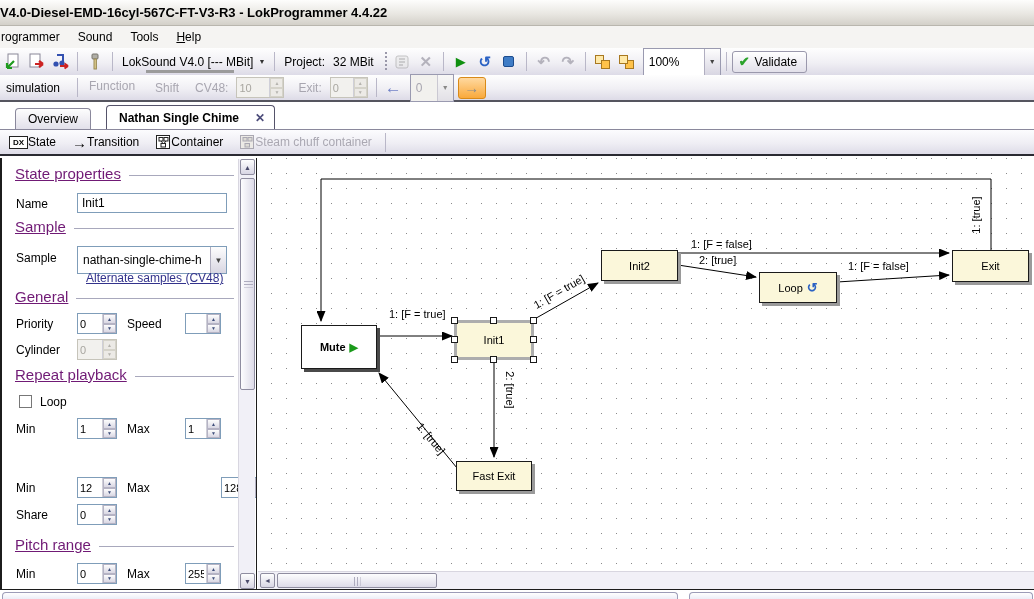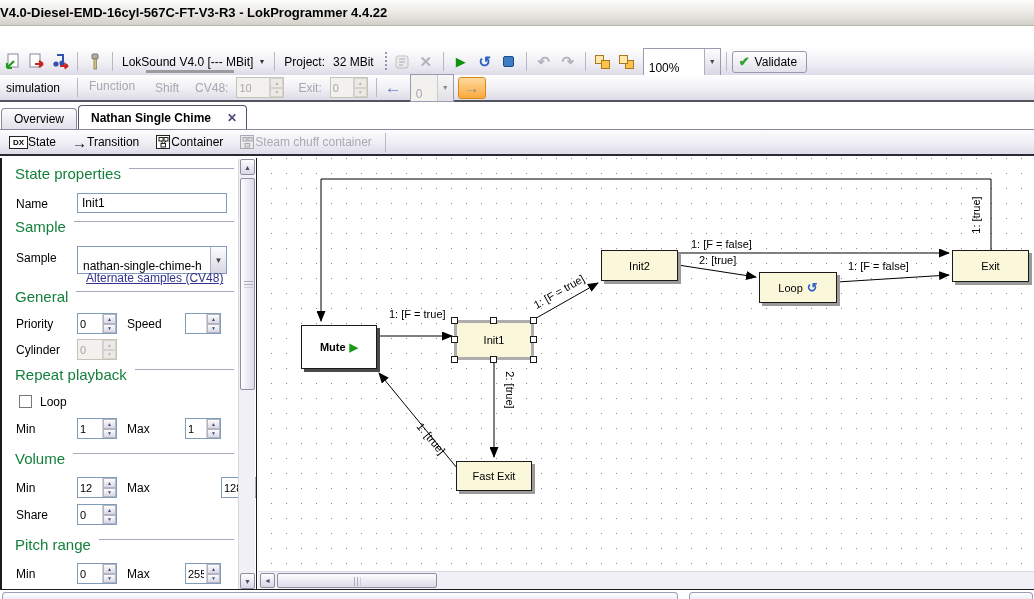--- a/index.html
+++ b/index.html
@@ -32,21 +32,21 @@
   .tb-btn { display:flex; align-items:center; justify-content:center; min-width:22px; height:22px;
     border-radius:3px; margin:0 1px; flex:0 0 auto; }
   .glyph-green { color:#109010; font-size:13px; }
   .glyph-blue { color:#2b62c4; font-size:15px; font-weight:bold; }
   .glyph-gray { color:#b4b2bc; font-size:15px; font-weight:bold; }
   .stop-sq { width:11px; height:11px; background:#3f7cc6; border:1px solid #1c4c8e; border-radius:2px; }
   .layer-ic { position:relative; width:15px; height:14px; }
   .layer-ic .sq { position:absolute; width:9px; height:9px; border:1px solid #a87820; }
   .layer-ic .sq.back { left:0; top:0; background:#ffe9a8; }
   .layer-ic .sq.front { right:0; bottom:0; background:#ffc24a; }
-  .combo { display:flex; align-items:flex-end; background:#fff; border:1px solid #9a9ab0; height:28px; }
+  .combo { display:flex; align-items:center; background:#fff; border:1px solid #9a9ab0; height:28px; }
   .combo .val { padding:0 5px; flex:1; font-size:12px; }
   .combo .drop { width:16px; height:100%; display:flex; align-items:center; justify-content:center;
     background:linear-gradient(180deg,#fdfdfd,#d8d6e2); border-left:1px solid #b0aec0; font-size:8px; color:#444; }
   .validate-btn { display:flex; align-items:center; gap:5px; height:22px; padding:0 9px 0 6px;
     border:1px solid #9a98ac; border-radius:3px; background:linear-gradient(180deg,#ffffff,#e2e0ea); }
   .check-glyph { color:#2ca32c; font-size:13px; font-weight:bold; }
   .device-combo { display:flex; align-items:center; gap:5px; padding:0 4px; position:relative; height:22px; }
   .device-combo .ul { position:absolute; left:28px; bottom:0px; width:88px; height:3px; background:#9b9b9b; }
   .small-drop { font-size:8px; color:#333; }
   .disabled-ic { opacity:.55; filter:grayscale(1); }
@@ -61,21 +61,21 @@
   .spin input { width:24px; border:none; outline:none; font-family:inherit; font-size:11px; padding:0 2px; }
   .spin .btns { display:flex; flex-direction:column; width:14px; border-left:1px solid #cfcfd8; }
   .spin .sb { flex:1; display:flex; align-items:center; justify-content:center; font-size:5px; color:#40507c;
     background:linear-gradient(180deg,#fdfdfd,#d9d7e3); border:1px solid #b5b3c4; }
   .spin.disabled { background:#f2f1ee; border-color:#c6c4ba; }
   .spin.disabled input { background:#f2f1ee; color:#a8a6a0; }
   .spin.disabled .sb { color:#b5b3ae; background:#eceae6; border-color:#d5d3ca; }
 
   
   .tabrow { position:absolute; left:0; top:104px; width:1034px; height:25px; background:#fff; display:flex; align-items:flex-end; }
-  .tab { display:flex; align-items:center; height:21px; padding:0 12px; margin-left:1px;
+  .tab { display:flex; align-items:center; height:21px; padding:0 12px; margin-left:15px;
     border:1px solid #8a889c; border-bottom:none; border-radius:4px 4px 0 0;
     background:linear-gradient(180deg,#fdfdfd,#e2e0ea); white-space:nowrap; }
   .tab.active { height:24px; background:#fff; font-weight:bold; border-color:#55536a; padding-right:9px; }
   .tab .close { margin-left:16px; color:#4c4c7a; font-weight:bold; font-size:12px; }
 
   
   .diagbar { position:absolute; left:0; top:129px; width:1034px; height:27px;
     background:linear-gradient(180deg,#fcfcfe 0%,#efeef4 55%,#dedce8 100%);
     border-top:1px solid #8a889c; border-bottom:2px solid #2a2a32; display:flex; align-items:center; }
   .diag-btn { display:flex; align-items:center; height:22px; padding:0 7px; margin-left:2px; white-space:nowrap; }
@@ -83,22 +83,22 @@
     display:flex; align-items:center; justify-content:center; }
   .trans-ic { font-size:15px; font-weight:bold; }
   .diag-btn.disabled { color:#aaa8b2; }
 
   
   .workspace { position:absolute; left:0; top:158px; width:1034px; height:432px; background:#fff;
     border-left:2px solid #1c1c1c; border-bottom:1px solid #1c1c1c; }
   
   .props { position:absolute; left:0; top:0; width:255px; height:431px; background:#fff; overflow:hidden;
     border-right:1px solid #1c1c1c; }
-  .sec-header { position:absolute; left:13px; right:22px; display:flex; 
-    color:#15803d; font-size:15px; white-space:nowrap; }
+  .sec-header { position:absolute; left:13px; right:22px; display:flex; align-items:center;
+    color:#701a75; font-size:15px; white-space:nowrap;text-decoration:underline; }
   .sec-header .rule { flex:1; border-top:1px solid #a8a8bc; margin-left:8px; margin-top:3px; }
   .plabel { position:absolute; font-size:12px; }
   .text-input { position:absolute; height:20px; border:1px solid #7f9db9; font-family:inherit; font-size:12px;
     padding:0 4px; outline:none; }
   .link { position:absolute; color:#33338c; text-decoration:underline; font-size:12px; }
   .chk { position:absolute; width:13px; height:13px; border:1px solid #777; background:#fff; }
   
   .vscroll { position:absolute; right:1px; top:1px; width:17px; height:430px; background:#f1f0f7;
     border-left:1px solid #d8d6e0; }
   .scroll-btn { position:absolute; left:1px; width:15px; height:16px; border:1px solid #8f8da0; border-radius:2px;
@@ -142,20 +142,26 @@
 </style>
 </head>
 <body>
 
 <div id="app">
 
   <div class="titlebar">
     <span class="title">V4.0-Diesel-EMD-16cyl-567C-FT-V3-R3 - LokProgrammer 4.4.22</span>
   </div>
 
+  <div class="menubar">
+    <span class="menu-item">rogrammer</span>
+    <span class="menu-item">Sound</span>
+    <span class="menu-item">Tools</span>
+    <span class="menu-item accel">Help</span>
+  </div>
 
   <div class="toolbar toolbar1">
     <div class="tb-btn">
       <svg width="17" height="17" viewBox="0 0 17 17">
         <rect x="4" y="1" width="10" height="13" fill="#fff" stroke="#8a8898"></rect>
         <path d="M10 8 L3 15 M3 15 l0 -5 M3 15 l5 0" stroke="#1f9b1f" stroke-width="2.2" fill="none"></path>
       </svg>
     </div>
     <div class="tb-btn">
       <svg width="17" height="17" viewBox="0 0 17 17">
@@ -377,24 +383,20 @@
       </div>
       <span class="plabel" style="left:125px; top:264px;">Max</span>
       <div class="spin" style="position:absolute; left:183px; top:260px;">
         <input readonly="" style="width: 20px;" value="1">
         <span class="btns">
             <span class="sb">▲</span>
             <span class="sb">▼</span>
           </span>
       </div>
 
-      <div class="sec-header" style="top:292px;">
-        <span>Volume</span>
-          <span class="rule"></span>
-      </div>
       <span class="plabel" style="left:14px; top:323px;">Min</span>
       <div class="spin" style="position:absolute; left:75px; top:319px;">
         <input readonly="" value="12" style="">
         <span class="btns">
             <span class="sb">▲</span>
             <span class="sb">▼</span>
           </span>
       </div>
       <span class="plabel" style="left:125px; top:323px;">Max</span>
       <div class="spin" style="position:absolute; left:183px; top:319px;margin-left:36px;">

